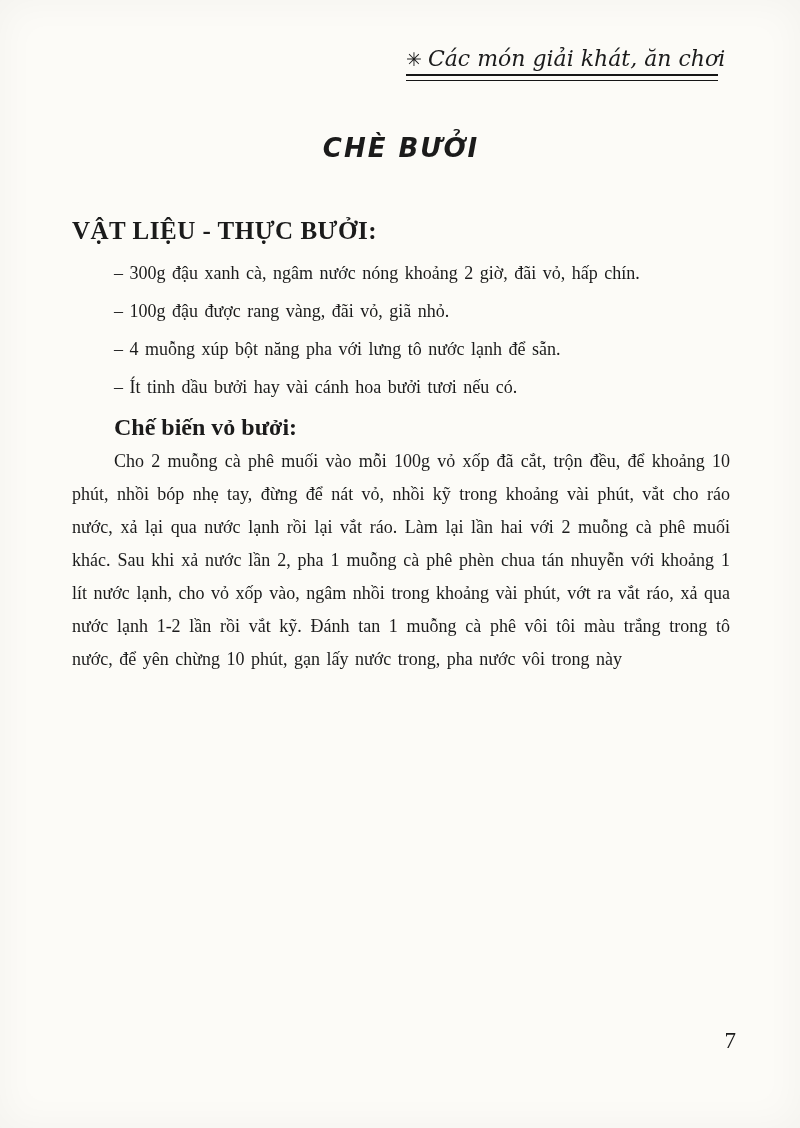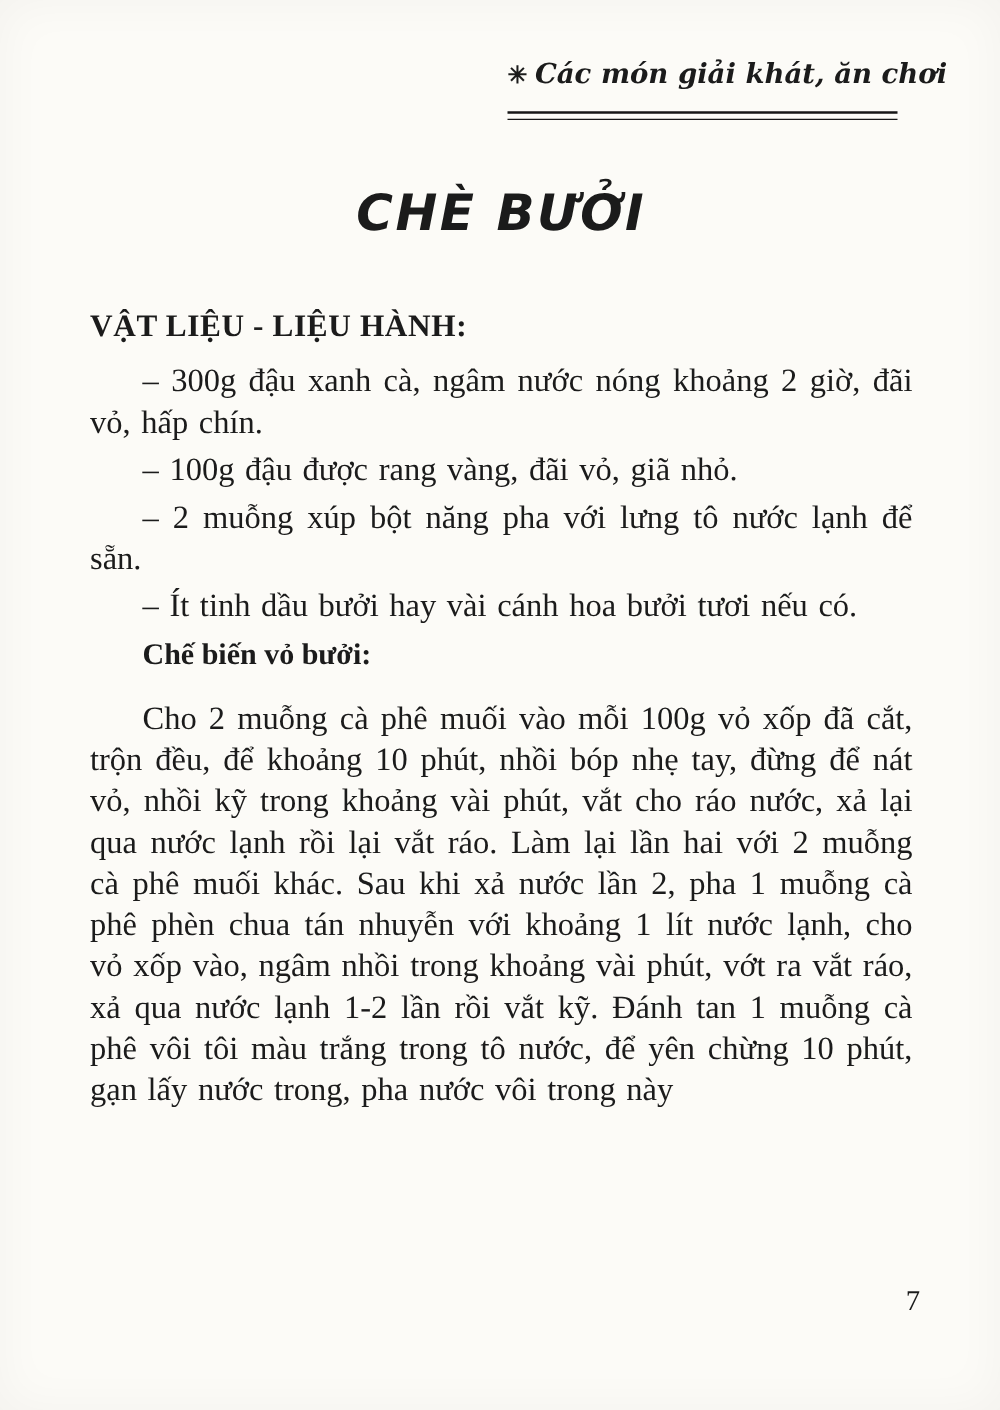--- a/index.html
+++ b/index.html
@@ -22,61 +22,61 @@
   
   .running-head {
     width: 312px;
     margin-left: auto;
     margin-right: 12px;
     text-align: center;
   }
   .rh-text {
     font-family: "DejaVu Serif", "Liberation Serif", serif;
     font-style: italic;
-    font-weight: bold;
+    font-weight: normal;
     font-size: 22px;
     white-space: nowrap;
-    padding-bottom: 17px;
+    padding-bottom: 3px;
   }
   .rh-star {
     font-style: normal;
     font-size: 19px;
     margin-right: 6px;
   }
   .rh-rule {
     height: 4px;
     border-top: 2.5px solid #161616;
     border-bottom: 1.5px solid #161616;
   }
   
   .title {
     font-family: "DejaVu Sans", "Liberation Sans", sans-serif;
     font-style: italic;
     font-weight: bold;
-    font-size: 40px;
+    font-size: 26px;
     letter-spacing: 2px;
     text-align: center;
     margin: 52px 0 54px 0;
   }
   
   .section-heading {
     font-size: 25px;
     font-weight: bold;
     letter-spacing: 0.5px;
     margin: 0 0 12px 0;
   }
   .sub-heading {
     font-size: 24px;
     font-weight: bold;
-    margin: 10px 0 20px 0;
+    margin: 10px 0 4px 0;
     text-indent: 42px;
   }
   
   p.body {
-    font-size: 26px;
+    font-size: 18px;
     line-height: 33px;
     text-align: justify;
     text-indent: 42px;
     margin: 0 0 5px 0;
     word-spacing: 2px;
   }
   
   .page-number {
     position: absolute;
     top: 1028px;
@@ -91,25 +91,25 @@
 
   <div class="running-head">
     <div class="rh-text">
       <span class="rh-star">✳</span><span>Các món giải khát, ăn chơi</span>
     </div>
     <div class="rh-rule"></div>
   </div>
 
   <h1 class="title">CHÈ BƯỞI</h1>
 
-  <h2 class="section-heading">VẬT LIỆU - LIỆU HÀNH:</h2>
+  <h2 class="section-heading">VẬT LIỆU - THỰC BƯỞI:</h2>
 
   <p class="body">– 300g đậu xanh cà, ngâm nước nóng khoảng 2 giờ, đãi vỏ, hấp chín.</p>
   <p class="body">– 100g đậu được rang vàng, đãi vỏ, giã nhỏ.</p>
-  <p class="body">– 2 muỗng xúp bột năng pha với lưng tô nước lạnh để sẵn.</p>
+  <p class="body">– 4 muỗng xúp bột năng pha với lưng tô nước lạnh để sẵn.</p>
   <p class="body">– Ít tinh dầu bưởi hay vài cánh hoa bưởi tươi nếu có.</p>
 
   <h3 class="sub-heading">Chế biến vỏ bưởi:</h3>
 
   <p class="body">Cho 2 muỗng cà phê muối vào mỗi 100g vỏ xốp đã cắt, trộn đều, để khoảng 10 phút, nhồi bóp nhẹ tay, đừng để nát vỏ, nhồi kỹ trong khoảng vài phút, vắt cho ráo nước, xả lại qua nước lạnh rồi lại vắt ráo. Làm lại lần hai với 2 muỗng cà phê muối khác. Sau khi xả nước lần 2, pha 1 muỗng cà phê phèn chua tán nhuyễn với khoảng 1 lít nước lạnh, cho vỏ xốp vào, ngâm nhồi trong khoảng vài phút, vớt ra vắt ráo, xả qua nước lạnh 1-2 lần rồi vắt kỹ. Đánh tan 1 muỗng cà phê vôi tôi màu trắng trong tô nước, để yên chừng 10 phút, gạn lấy nước trong, pha nước vôi trong này</p>
 
   <div class="page-number">7</div>
 
 </div>
 

